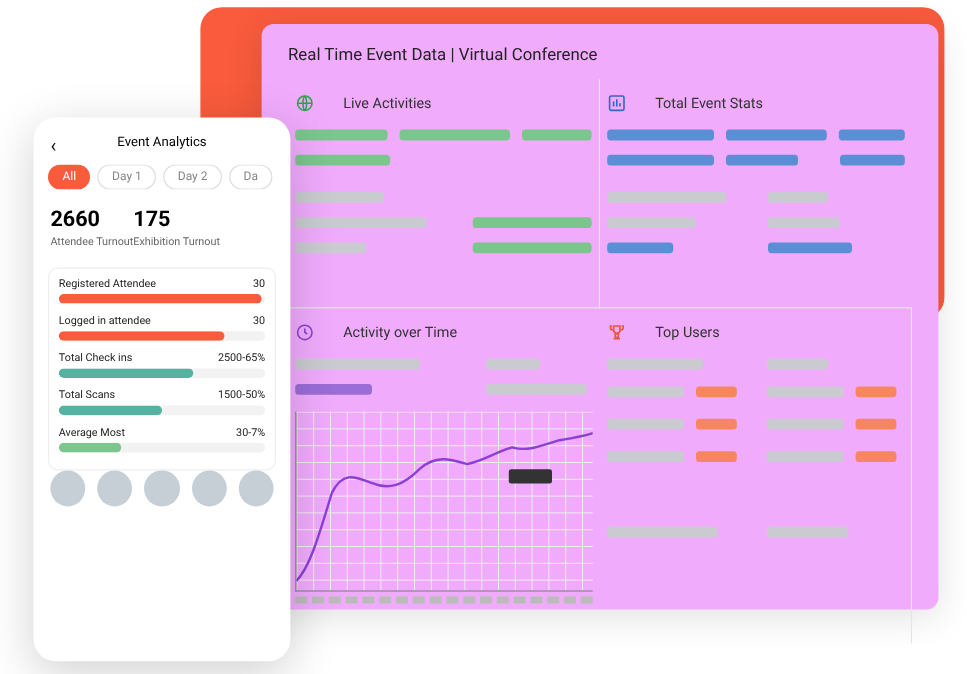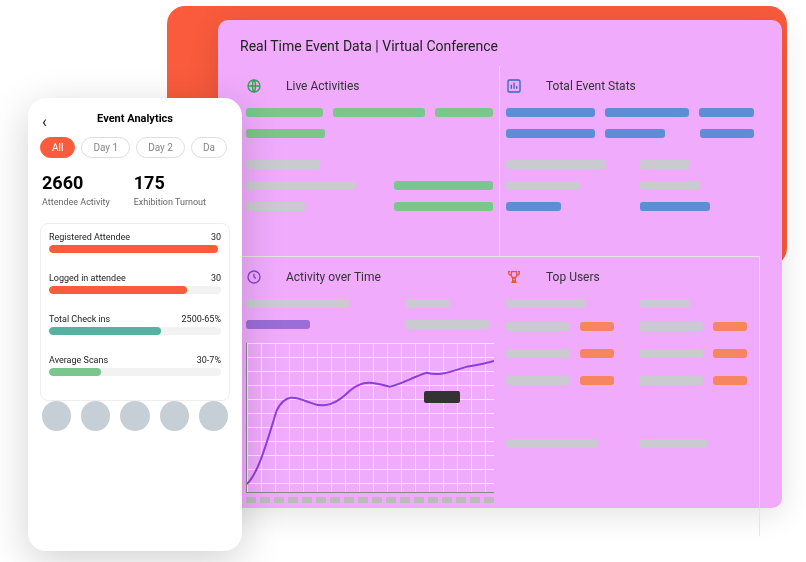--- a/index.html
+++ b/index.html
@@ -25,32 +25,32 @@
 .ucol{flex:1;display:flex;flex-direction:column;gap:6px}
 .chart{position:relative;height:150px;margin-top:6px;border-left:1px solid #888;border-bottom:1px solid #888;background-image:linear-gradient(#eee 1px,transparent 1px),linear-gradient(90deg,#eee 1px,transparent 1px);background-size:14px 14px}
 .chart svg{position:absolute;top:0;left:0;width:100%;height:100%}
 .chart-xticks{display:flex;justify-content:space-between;margin-top:4px}
 .xt{width:10px;height:6px;background:#bbb}
 .chart-tip{position:absolute;top:48px;right:34px;width:36px;height:12px;background:#333;border-radius:2px}
 
 .mobile{position:absolute;top:98px;left:28px;width:214px;height:453px;background:#fff;border-radius:18px;box-shadow:0 10px 40px rgba(0,0,0,.18);padding:14px 12px;overflow:hidden}
 .m-head{display:flex;align-items:center;justify-content:center;position:relative;margin-bottom:12px}
 .back{position:absolute;left:2px;top:0;font-size:16px;color:#111;cursor:pointer}
-.m-title{font-size:11px;font-weight:700}
+.m-title{font-size:11px;font-weight:400}
 .filters{display:flex;gap:6px;margin-bottom:14px;overflow:hidden}
 .pill{border:1px solid #ddd;border-radius:14px;padding:4px 11px;font-size:10px;color:#888;background:#fff;cursor:pointer;white-space:nowrap}
 .pill.active{background:#f95b3c;color:#fff;border-color:#f95b3c}
-.stats{display:flex;gap:24px;margin-bottom:16px;padding:0 2px}
+.stats{display:flex;margin-bottom:16px;padding:0 2px}
 .stat-v{font-size:18px;font-weight:700;margin-bottom:4px}
 .stat-l{font-size:9px;color:#666}
 .seg{display:flex;background:#f95b3c;border-radius:6px;overflow:hidden;margin-bottom:10px}
 .seg-b{flex:1;padding:8px 0;text-align:center;font-size:10px;color:#fff;cursor:pointer}
 .seg-b.on{background:rgba(255,255,255,.22)}
 .metrics{border:1px solid #eee;border-radius:8px;padding:8px 8px 4px}
-.metric{margin-bottom:20px}
+.metric{margin-bottom:10px}
 .mrow{display:flex;justify-content:space-between;font-size:9px;color:#222;margin-bottom:3px}
 .mbar{height:8px;border-radius:4px;background:#f2f2f2;position:relative;overflow:hidden}
 .mfill{height:100%;border-radius:4px}
 .most{font-size:9px;color:#333;margin:10px 0 8px}
 .avrow{display:flex;gap:10px;justify-content:space-between;padding:0 2px}
 .av{width:30px;height:30px;border-radius:50%;background:#c6cfd6}
 </style>
 </head>
 <body>
 
@@ -237,21 +237,21 @@
   </div>
   <div class="filters">
     <button class="pill active">All</button>
     <button class="pill">Day 1</button>
     <button class="pill">Day 2</button>
     <button class="pill">Da</button>
   </div>
   <div class="stats">
     <div>
       <div class="stat-v">2660</div>
-      <div class="stat-l">Attendee Activity</div>
+      <div class="stat-l">Attendee Turnout</div>
     </div>
     <div>
       <div class="stat-v">175</div>
       <div class="stat-l">Exhibition Turnout</div>
     </div>
   </div>
   <div class="metrics">
     <div class="metric">
       <div class="mrow">
           <span>Registered Attendee</span>
@@ -274,21 +274,30 @@
       <div class="mrow">
           <span>Total Check ins</span>
           <span>2500-65%</span>
         </div>
       <div class="mbar">
           <div class="mfill" style="width:65%;background:#55b2a0"></div>
         </div>
     </div>
     <div class="metric">
       <div class="mrow">
-          <span>Average Scans</span>
+          <span>Total Scans</span>
+          <span>1500-50%</span>
+        </div>
+      <div class="mbar">
+          <div class="mfill" style="width:50%;background:#55b2a0"></div>
+        </div>
+    </div>
+    <div class="metric">
+      <div class="mrow">
+          <span>Average Most</span>
           <span>30-7%</span>
         </div>
       <div class="mbar">
           <div class="mfill" style="width:30%;background:#7ac68c"></div>
         </div>
     </div>
   </div>
   <div class="avrow">
     <div class="av"></div>
     <div class="av"></div>

